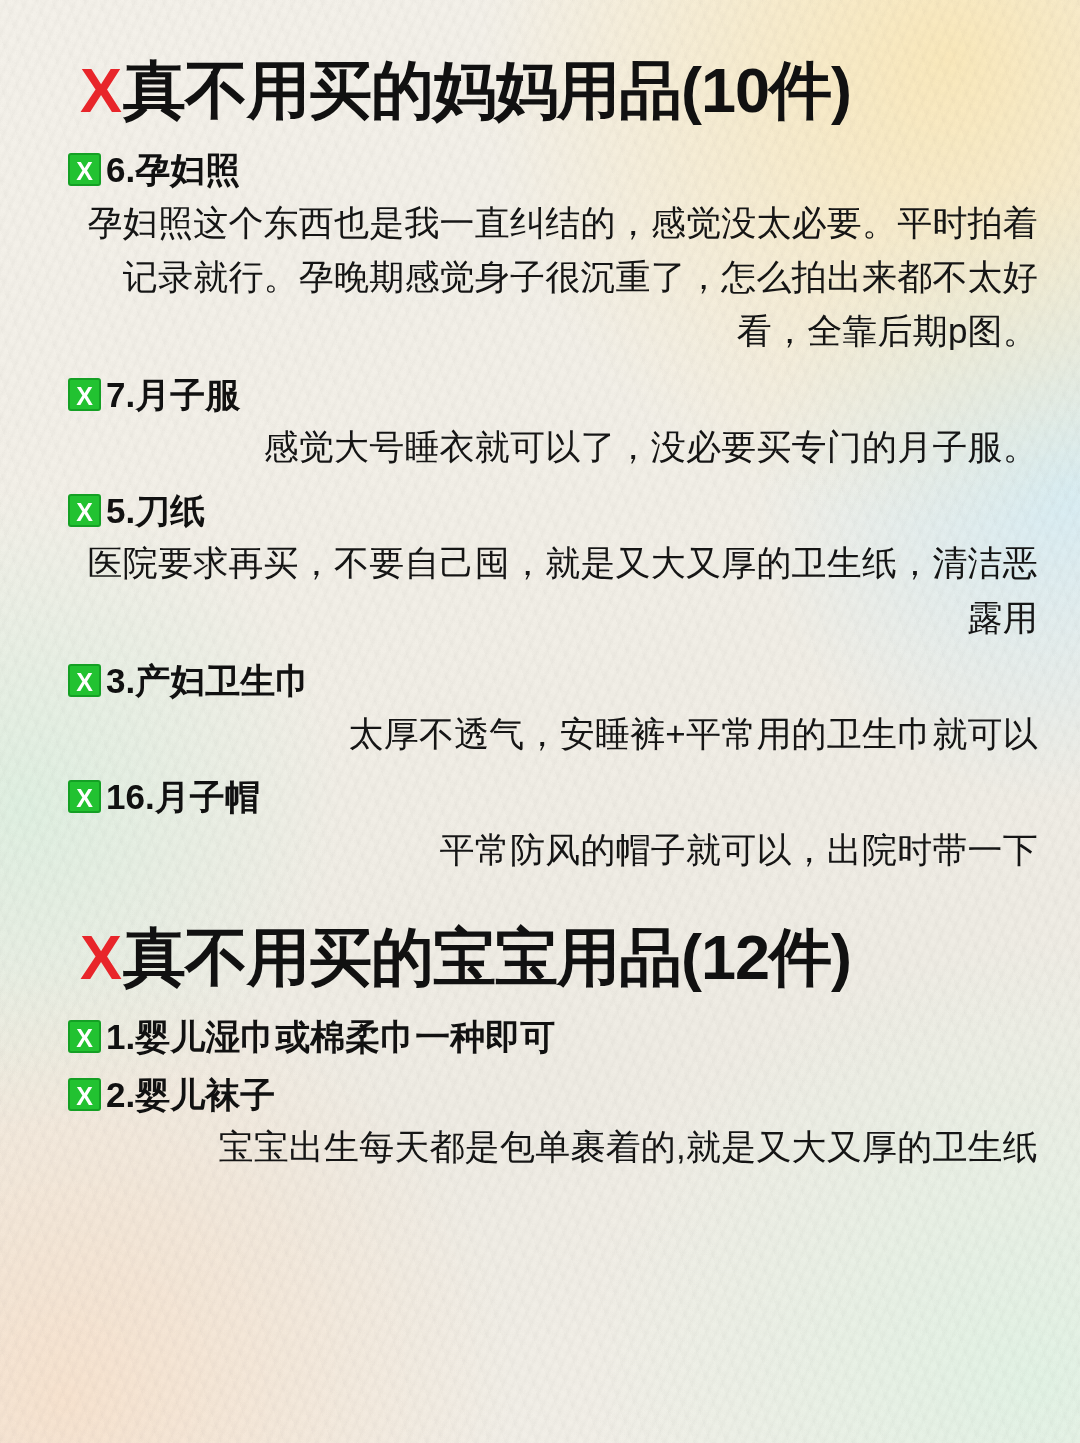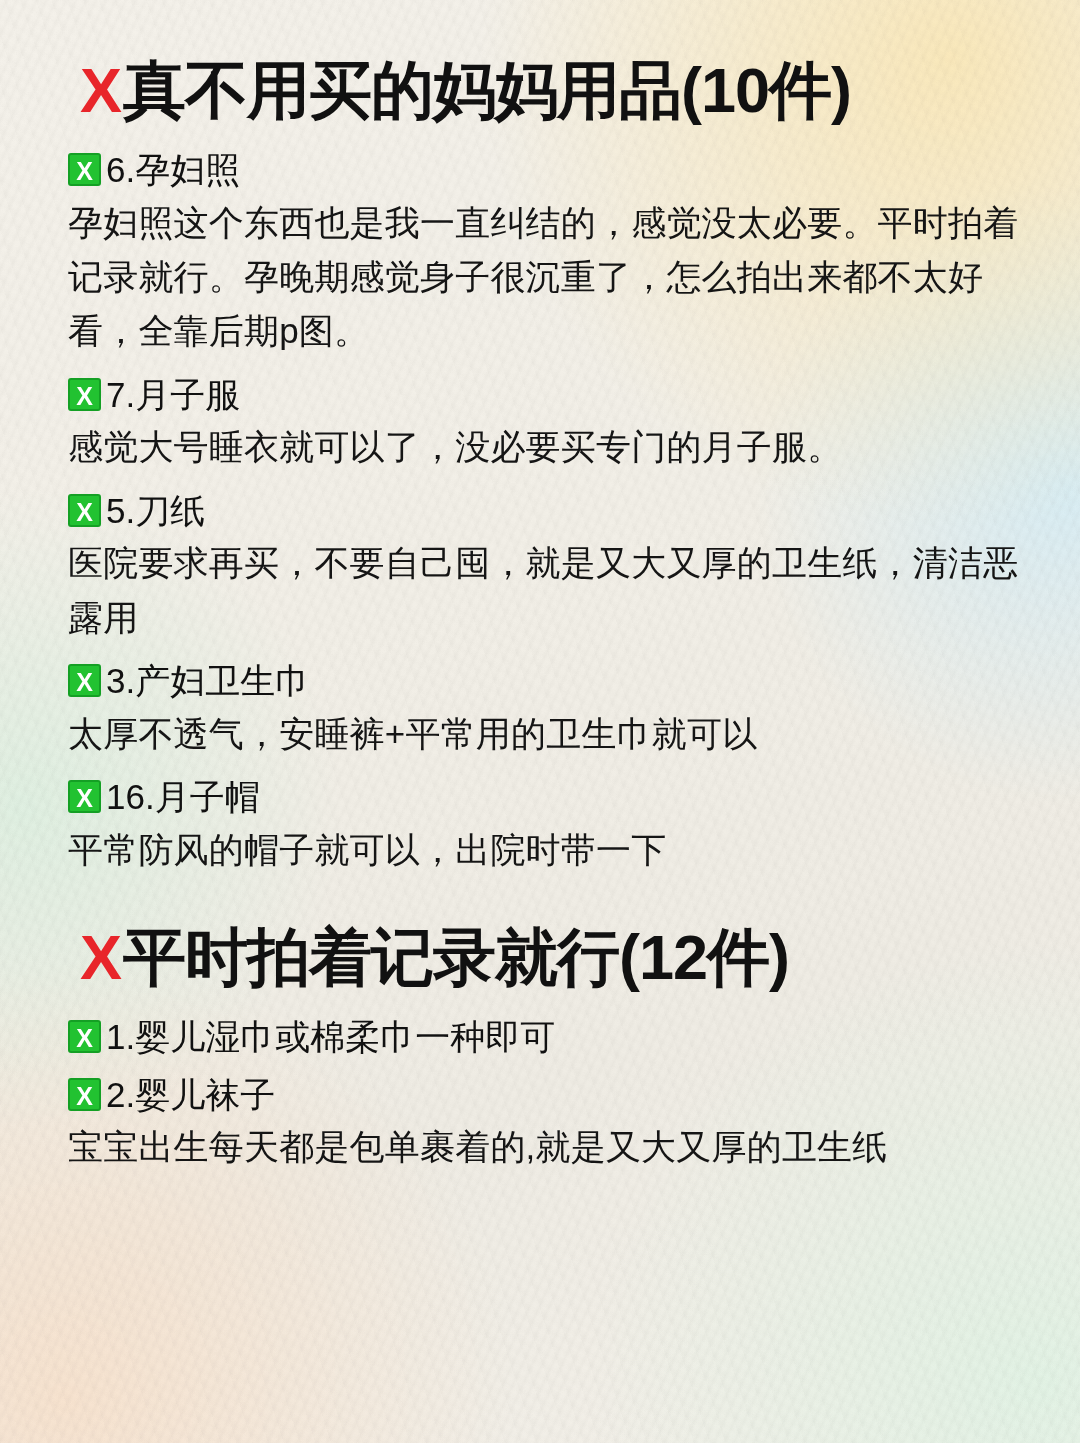--- a/index.html
+++ b/index.html
@@ -78,28 +78,29 @@
     color: #ffffff;
     font-size: 25px;
     font-weight: bold;
     line-height: 33px;
     text-align: center;
     margin-right: 5px;
     flex: 0 0 auto;
     box-sizing: border-box;
     font-family: "Liberation Sans", sans-serif;
   }
-  .item-title { font-weight: normal; }
+  .item-title { font-weight: bold; }
 
   .item-body {
     font-size: 35px;
     color: #151515;
     line-height: 1.55;
     margin: 0 0 2px 0;
     letter-spacing: 0.2px;
+    text-align: right;
   }
 </style>
 </head>
 <body>
 
 <div class="texture"></div>
 
 <div class="page">
 
   <div class="section-title" id="title-1">
@@ -146,21 +147,21 @@
         <span class="xbox">X</span>
         <span class="item-title">16.月子帽</span>
       </div>
       <p class="item-body">平常防风的帽子就可以，出院时带一下</p>
     </div>
 
   </div>
 
   <div class="section-title" id="title-2">
     <span class="title-x">X</span>
-    <span>平时拍着记录就行(12件)</span>
+    <span>真不用买的宝宝用品(12件)</span>
   </div>
 
   <div class="items">
 
     <div class="item">
       <div class="item-head">
         <span class="xbox">X</span>
         <span class="item-title">1.婴儿湿巾或棉柔巾一种即可</span>
       </div>
     </div>

